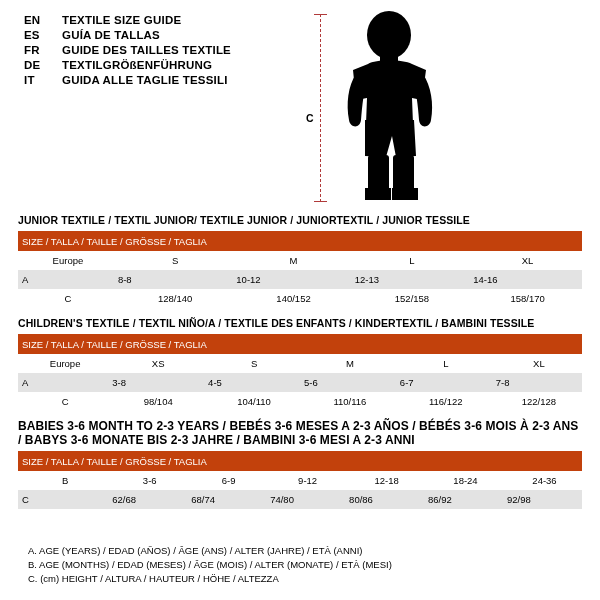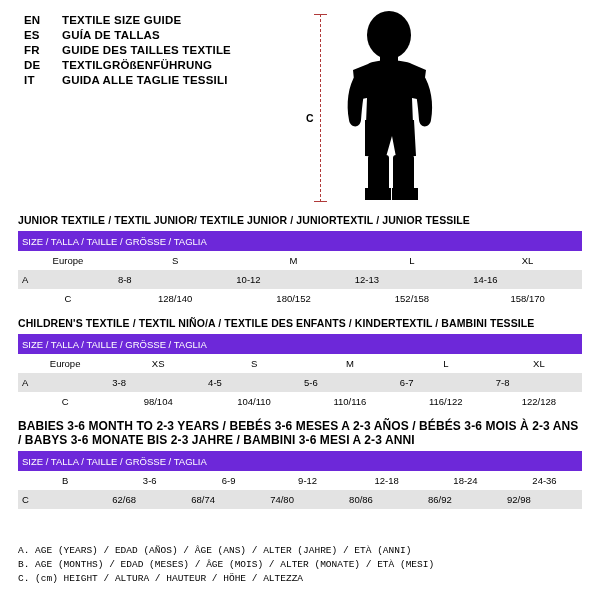--- a/index.html
+++ b/index.html
@@ -113,41 +113,40 @@
     border-collapse: collapse;
     width: 100%;
     font-size: 9.5px;
   }
   table.size-table td {
     padding: 2px 0 2px 4px;
     vertical-align: middle;
     height: 15px;
   }
   tr.head-row td {
-    background: #6d28d9;
+    background: #c2410c;
     color: #ffffff;
     font-size: 9.5px;
     font-weight: normal;
     height: 16px;
   }
   tr.shade td {
     background: #e3e3e3;
   }
   tr.plain td {
     background: #ffffff;
     text-align: center;
   }
 
   
   .footer {
     position: absolute;
-    left: 18px;
+    left: 28px;
     bottom: 14px;
     width: 564px;
-    font-family: Liberation Mono, monospace;
   }
   .footer-line {
     font-size: 9.5px;
     line-height: 14px;
   }
 </style>
 </head>
 <body>
 
 <div class="page">
@@ -223,21 +222,21 @@
       <tr class="shade">
         <td>A</td>
         <td>8-8</td>
         <td>10-12</td>
         <td>12-13</td>
         <td>14-16</td>
       </tr>
       <tr class="plain">
         <td>C</td>
         <td>128/140</td>
-        <td>180/152</td>
+        <td>140/152</td>
         <td>152/158</td>
         <td>158/170</td>
       </tr>
     </tbody>
       </table>
   </div>
 
   <div class="section" style="top:317px;">
     <div class="section-title">CHILDREN'S TEXTILE / TEXTIL NIÑO/A / TEXTILE DES ENFANTS / KINDERTEXTIL / BAMBINI TESSILE</div>
     <table class="size-table">

